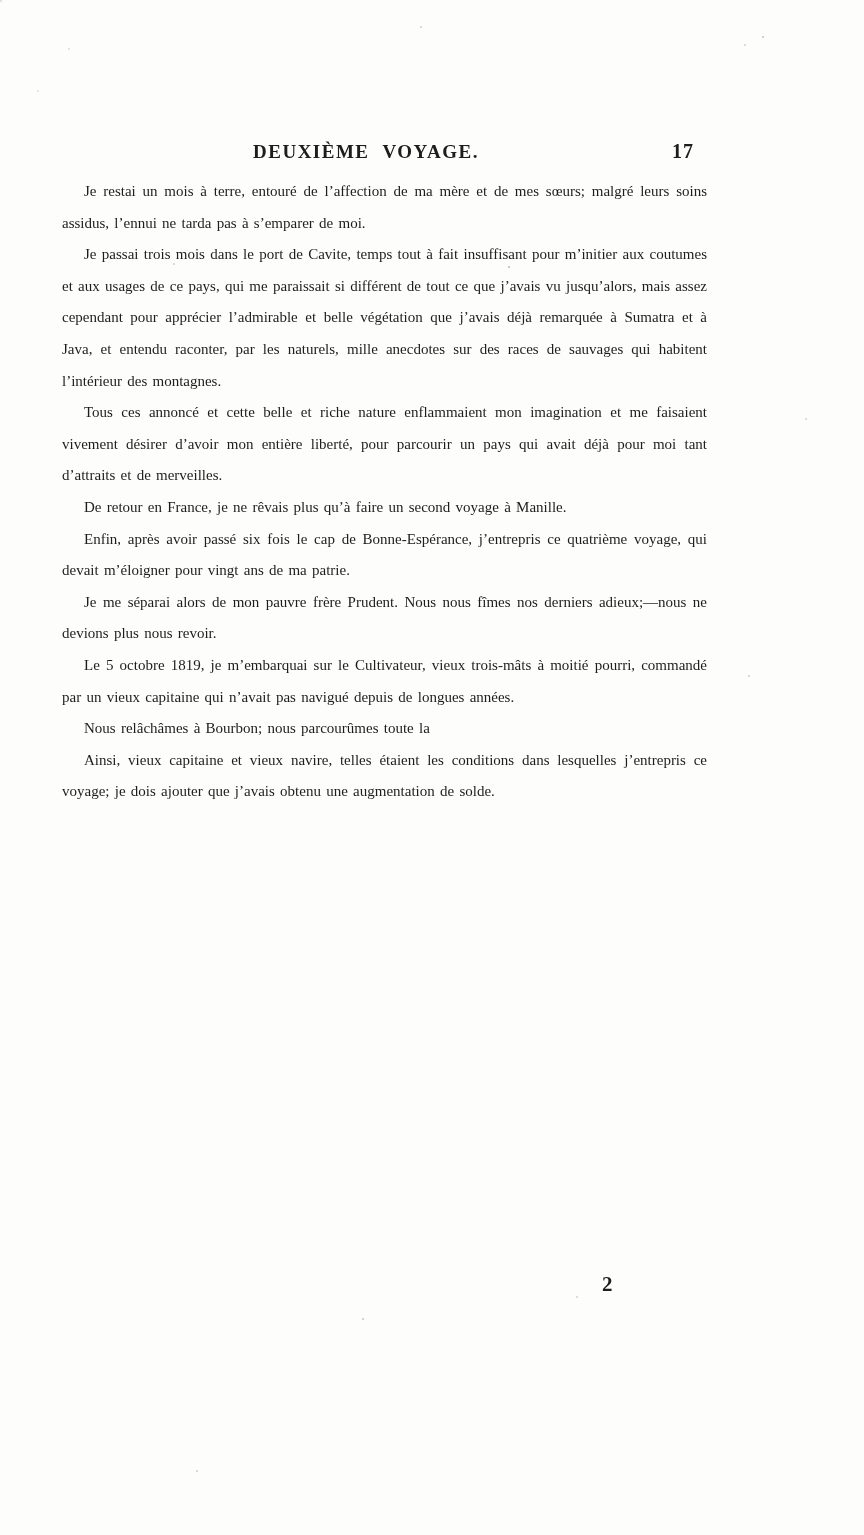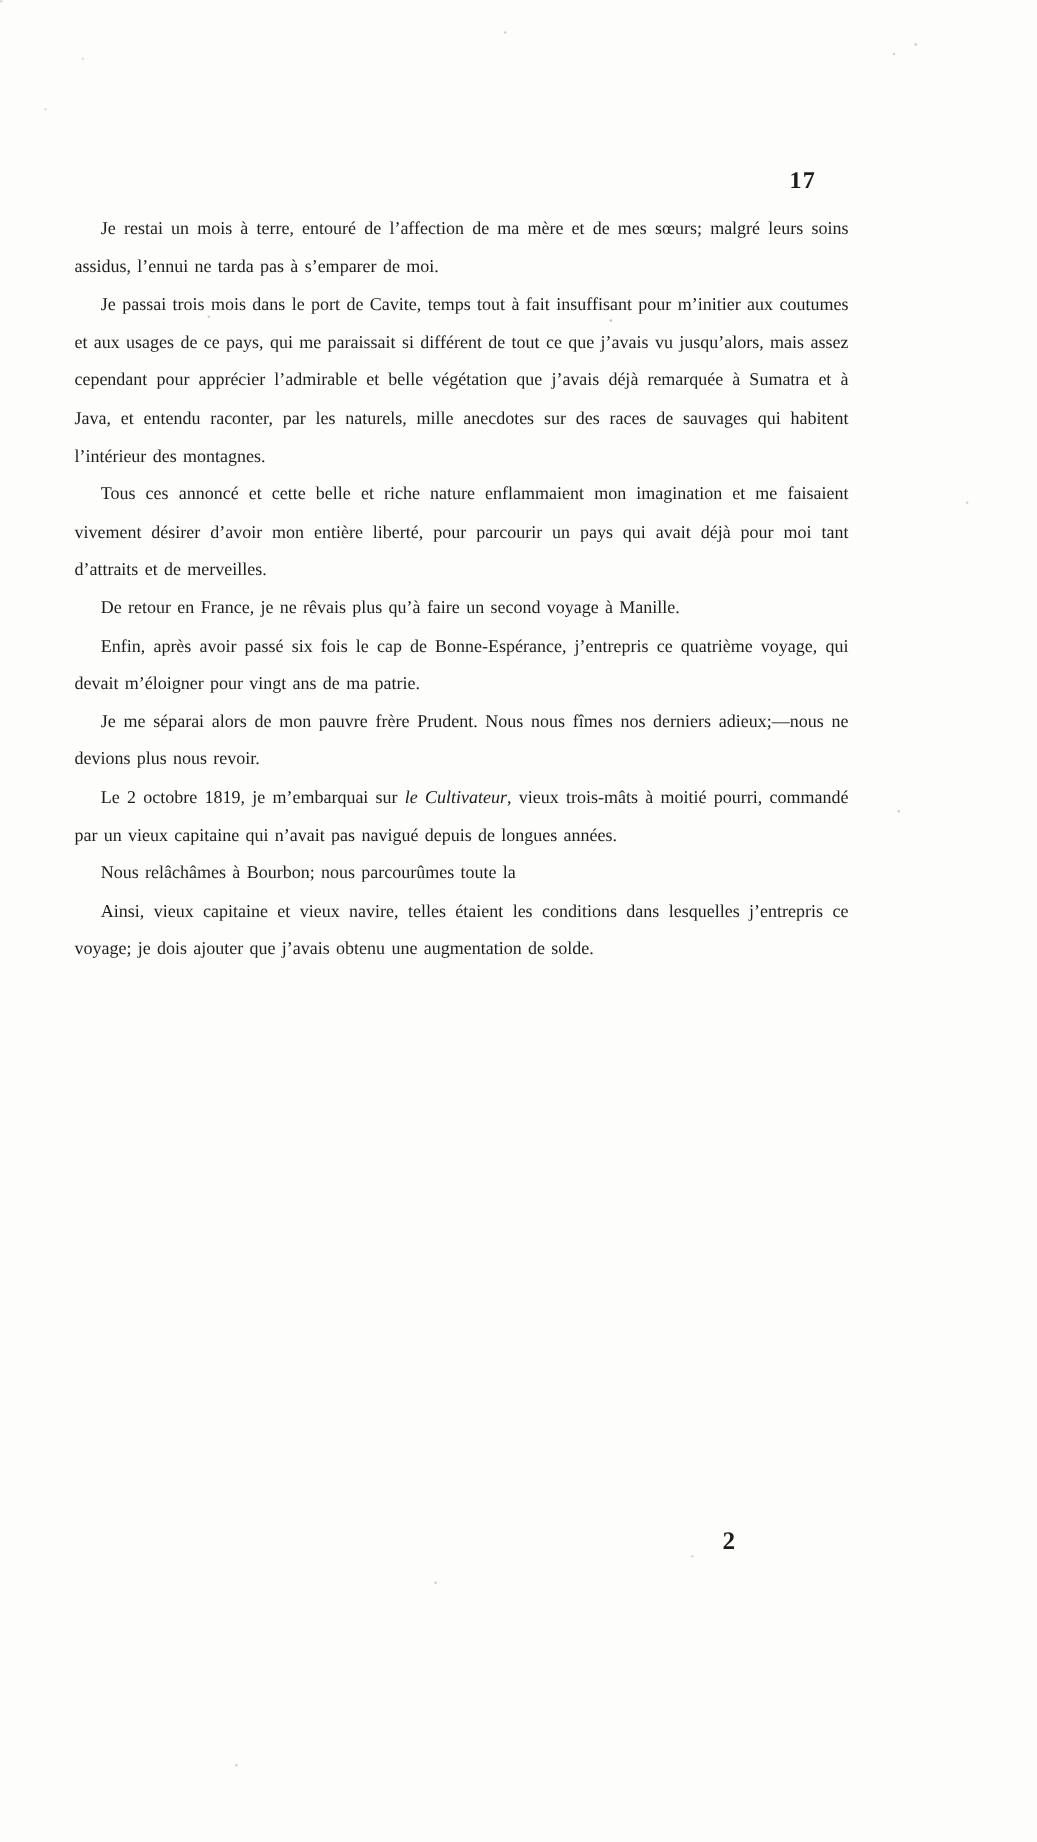--- a/index.html
+++ b/index.html
@@ -43,61 +43,62 @@
     position:absolute;left:0;right:0;
     text-align:center;
     transform:translateX(-16px);
     font-size:19px;
     font-weight:bold;
     letter-spacing:1.5px;
     word-spacing:7px;
     white-space:nowrap;
   }
   .page-number{
-    position:absolute;right:22px;top:-1px;
+    position:absolute;right:8px;top:-1px;
     font-size:20px;
     font-weight:bold;
     letter-spacing:1px;
   }
   .text-block{
     position:absolute;
     left:62px;top:176px;width:645px;
   }
   .text-block p{
     margin:0;
     text-align:justify;
     text-indent:22px;
     font-size:15px;
     line-height:31.6px;
     word-spacing:1.5px;
   }
-  .text-block p span.it{font-style:italic;}
+  .text-block p span.it{}
   .signature-mark{
     position:absolute;
     left:602px;top:1272px;
     font-size:21px;
     font-weight:bold;
   }
 </style>
 </head>
 <body>
 
 <div class="page">
   <div class="specks"></div>
 
   <header class="running-head">
+    <span class="head-title">DEUXIÈME VOYAGE.</span>
     <span class="page-number">17</span>
   </header>
 
   <main class="text-block" id="text-block">
       <p><span>Je restai un mois à terre, entouré de l’affection de ma mère et de mes sœurs; malgré leurs soins assidus, l’ennui ne tarda pas à s’emparer de moi.</span></p>
       <p><span>Je passai trois mois dans le port de Cavite, temps tout à fait insuffisant pour m’initier aux coutumes et aux usages de ce pays, qui me paraissait si différent de tout ce que j’avais vu jusqu’alors, mais assez cependant pour apprécier l’admirable et belle végétation que j’avais déjà remarquée à Sumatra et à Java, et entendu raconter, par les naturels, mille anecdotes sur des races de sauvages qui habitent l’intérieur des montagnes.</span></p>
       <p><span>Tous ces annoncé et cette belle et riche nature enflammaient mon imagination et me faisaient vivement désirer d’avoir mon entière liberté, pour parcourir un pays qui avait déjà pour moi tant d’attraits et de merveilles.</span></p>
       <p><span>De retour en France, je ne rêvais plus qu’à faire un second voyage à Manille.</span></p>
       <p><span>Enfin, après avoir passé six fois le cap de Bonne-Espérance, j’entrepris ce quatrième voyage, qui devait m’éloigner pour vingt ans de ma patrie.</span></p>
       <p><span>Je me séparai alors de mon pauvre frère Prudent. Nous nous fîmes nos derniers adieux;—nous ne devions plus nous revoir.</span></p>
-      <p><span>Le 2 octobre 1819, je m’embarquai sur </span><span class="it">le Cultivateur</span><span>, vieux trois-mâts à moitié pourri, commandé par un vieux capitaine qui n’avait pas navigué depuis de longues années.</span></p>
+      <p><span>Le 5 octobre 1819, je m’embarquai sur </span><span class="it">le Cultivateur</span><span>, vieux trois-mâts à moitié pourri, commandé par un vieux capitaine qui n’avait pas navigué depuis de longues années.</span></p>
       <p><span>Nous relâchâmes à Bourbon; nous parcourûmes toute la</span></p>
       <p><span>Ainsi, vieux capitaine et vieux navire, telles étaient les conditions dans lesquelles j’entrepris ce voyage; je dois ajouter que j’avais obtenu une augmentation de solde.</span></p>
     </main>
 
   <div class="signature-mark">2</div>
 </div>
 
 </body></html>

